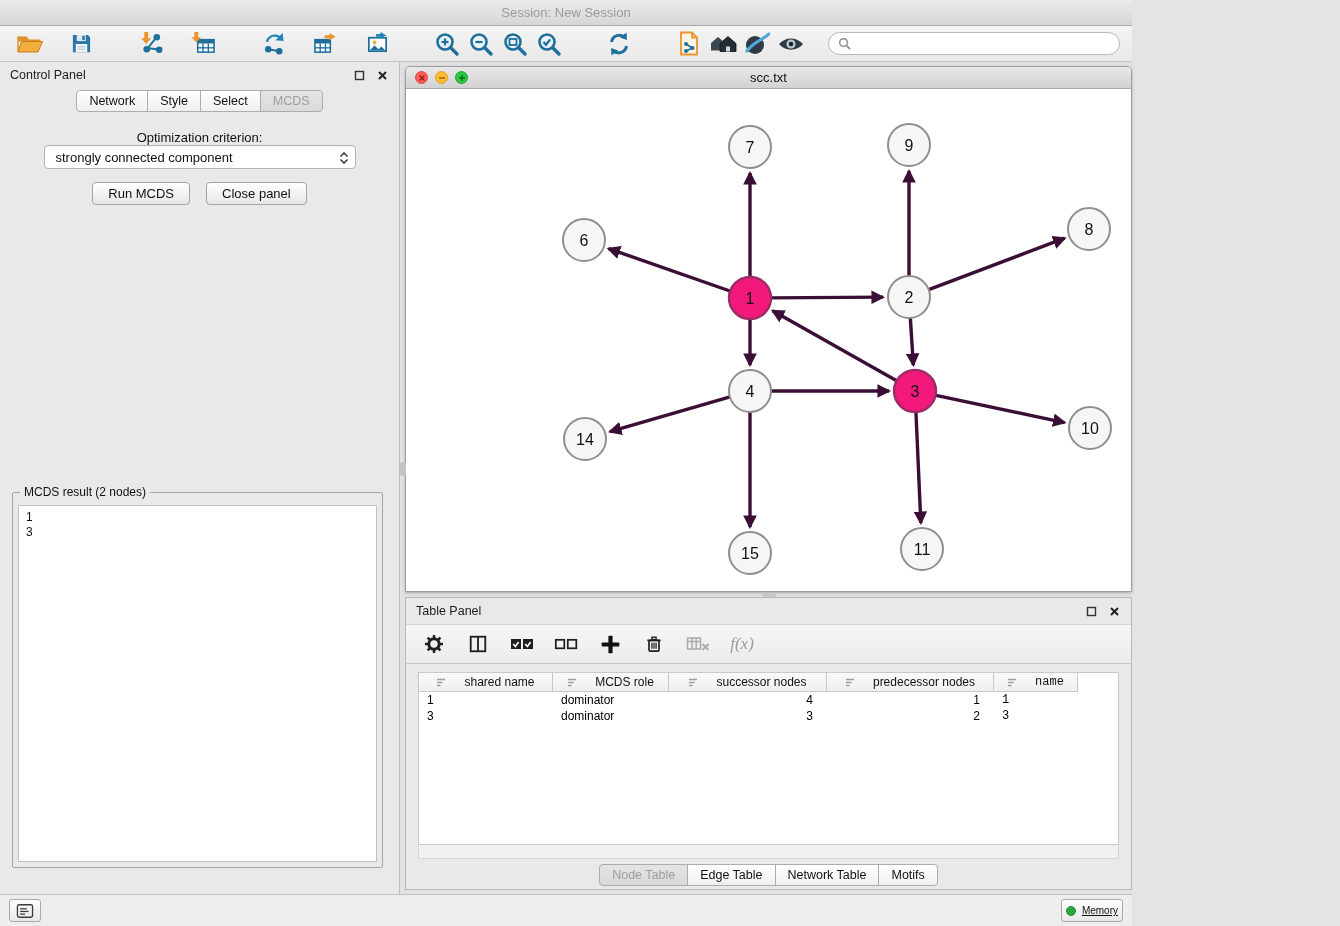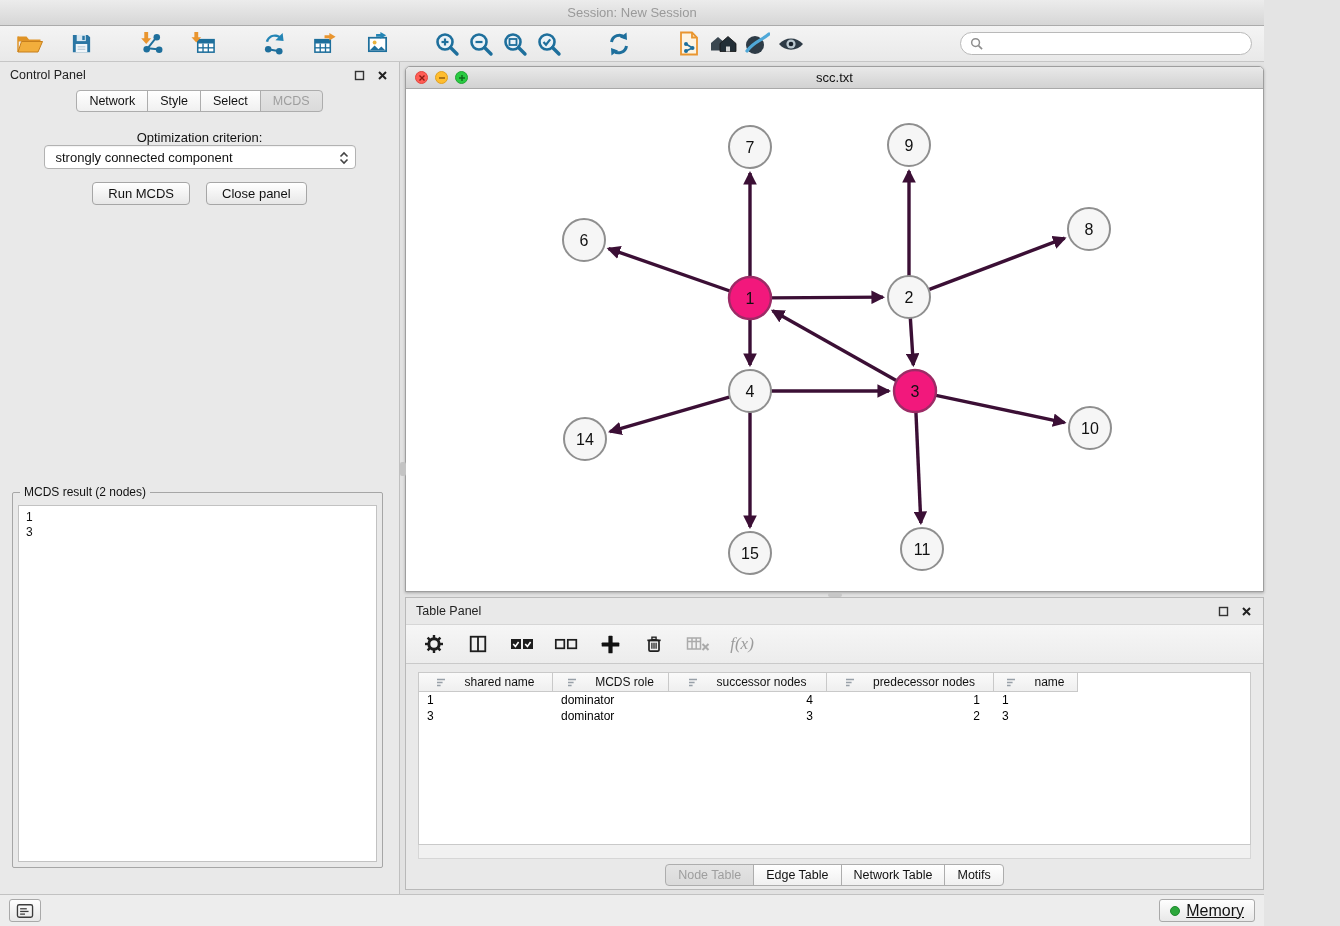--- a/index.html
+++ b/index.html
@@ -1,18 +1,18 @@
 <!DOCTYPE html>
 <html><head>
 <meta charset="utf-8">
 <style>
   * { margin:0; padding:0; box-sizing:border-box; }
   html, body { width:1340px; height:926px; }
   body { font-family:"Liberation Sans", sans-serif; overflow:hidden; background:#E4E4E4; font-size:13px; color:#111; }
-  .app { width:1264px; height:926px; display:flex; flex-direction:column; }
+  .app { width:1132px; height:926px; display:flex; flex-direction:column; }
 
   
   .titlebar { height:26px; flex:0 0 26px; background:linear-gradient(#ECECEC,#D6D6D6); border-bottom:1px solid #ABABAB; display:flex; align-items:center; justify-content:center; }
   .titlebar-text { font-size:13px; color:#9A9A9A; }
 
   
   .toolbar { height:36px; flex:0 0 36px; background:linear-gradient(#F4F4F4,#E9E9E9); border-bottom:1px solid #C6C6C6; display:flex; align-items:center; padding:0 12px; }
   .tb-btn { width:34px; height:30px; display:flex; align-items:center; justify-content:center; flex:0 0 auto; border-radius:3px; }
   .tb-gap { width:18px; flex:0 0 18px; }
   .tb-search { margin-left:auto; width:292px; height:23px; background:#fff; border:1px solid #B9B9B9; border-radius:12px; display:flex; align-items:center; padding:0 9px; gap:5px; }
@@ -64,29 +64,29 @@
   
   .table-panel { flex:1; background:#E9E9E9; border:1px solid #B9B9B9; display:flex; flex-direction:column; min-height:0; }
   .tp-toolbar { height:40px; flex:0 0 40px; background:linear-gradient(#F6F6F6,#ECECEC); border-top:1px solid #D6D6D6; border-bottom:1px solid #C9C9C9; display:flex; align-items:center; gap:20px; padding:0 16px; }
   .tp-ico { width:24px; height:24px; display:flex; align-items:center; justify-content:center; }
   .fx { font-family:"Liberation Serif", serif; font-style:italic; font-size:17px; color:#9C9C9C; }
   .tp-table-wrap { flex:1; margin:8px 12px 0; background:#fff; border:1px solid #C9C9C9; overflow:hidden; min-height:0; }
   .thead { display:flex; }
   .th { height:19px; background:linear-gradient(#FAFAFA,#EFEFEF); border-right:1px solid #C9C9C9; border-bottom:1px solid #C9C9C9; display:flex; align-items:center; justify-content:center; gap:18px; font-size:12px; color:#111; }
   .tr { display:flex; height:16px; align-items:center; }
   .td { font-size:12px; padding:0 8px; height:16px; line-height:16px; color:#000; }
-  .col0 { width:134px; } .col1 { width:116px; } .col2 { width:158px; } .col3 { width:167px; } .col4 { width:84px; }
+  .col0 { width:134px; } .col1 { width:116px; } .col2 { width:158px; } .col3 { width:167px; } .col4 { width:84px;font-family:Liberation Mono, monospace; }
   .num { text-align:right; padding-right:14px; }
   .tp-scrollstrip { height:14px; flex:0 0 14px; margin:0 12px; background:#F1F1F1; border:1px solid #D6D6D6; border-top:none; }
   .tp-tabs { height:30px; flex:0 0 30px; display:flex; justify-content:center; align-items:center; }
 
   
   .statusbar { height:32px; flex:0 0 32px; background:#EDEDED; border-top:1px solid #C2C2C2; display:flex; align-items:center; padding:0 9px; }
   .sb-btn { height:23px; border:1px solid #A9A9A9; border-radius:3px; background:linear-gradient(#FEFEFE,#E8E8E8); display:flex; align-items:center; justify-content:center; padding:0 6px; gap:6px; }
-  .sb-memory { margin-left:auto; font-size:16px; padding:0 10px; color:#111;text-decoration:underline; }
+  .sb-memory { margin-left:auto; font-size:10px; padding:0 4px; color:#111;text-decoration:underline; }
   .mem-dot { width:10px; height:10px; border-radius:50%; background:#2CA73B; border:1px solid #1F8A2E; }
 </style>
 </head>
 <body>
 
 <div class="app">
 
   <div class="titlebar">
     <span class="titlebar-text">Session: New Session</span>
   </div>

